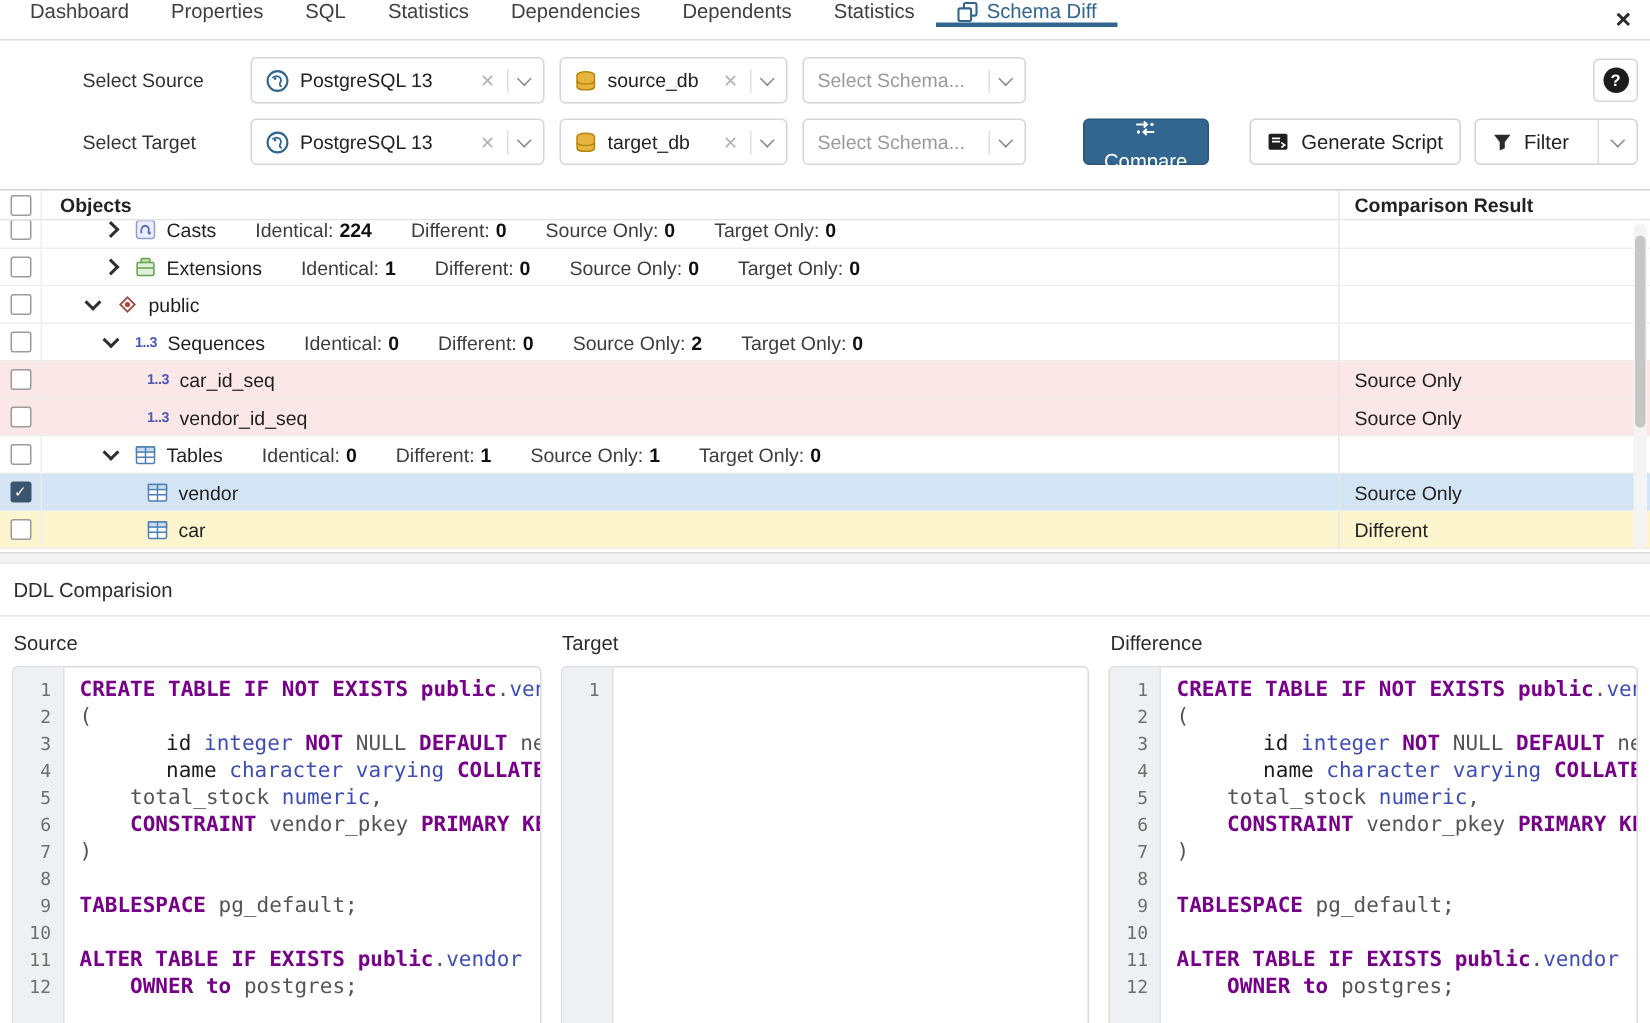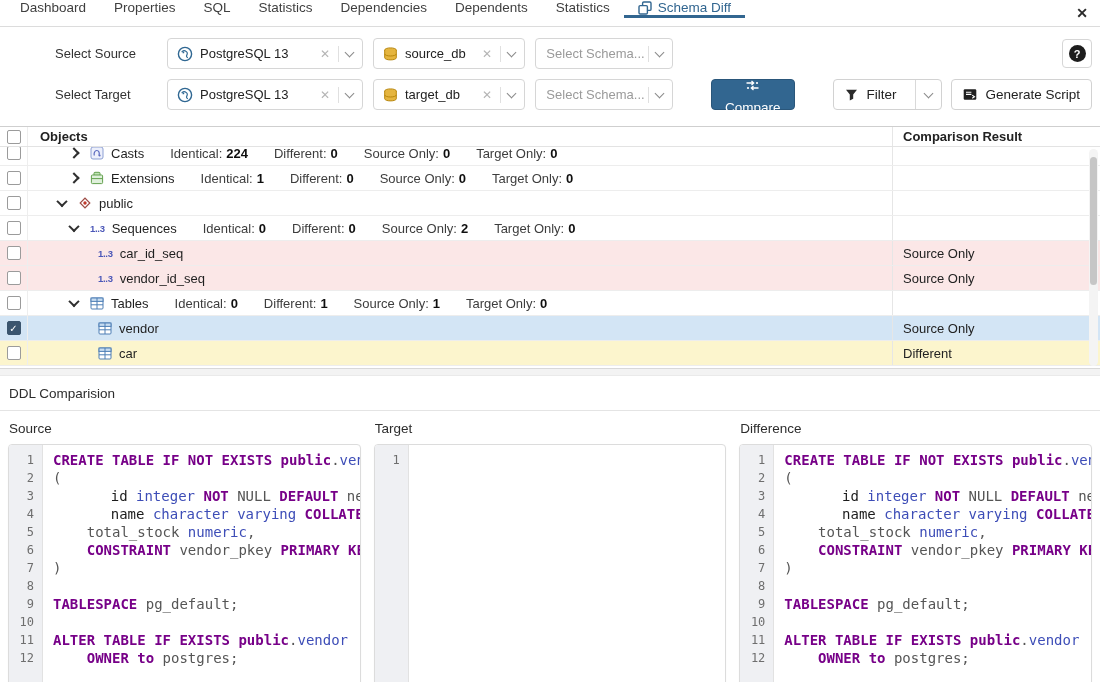--- a/index.html
+++ b/index.html
@@ -20,21 +20,21 @@
   .ctl-label { width:112px; color:#333;margin-left:47px; }
   .select { display:flex; align-items:center; border:1px solid #d6d6d6; border-radius:4px; height:31px; padding:0 9px; margin-right:10px; background:#fff; }
   .select .sel-icon { margin-right:7px; display:flex; }
   .sel-text { flex:1; white-space:nowrap; overflow:hidden; }
   .sel-text.placeholder { color:#9a9a9a; }
   .sel-clear { color:#b5b5b5; font-size:12px; padding:0 6px; }
   .sel-div { width:1px; height:16px; background:#e0e0e0; margin:0 7px 0 2px; }
   .chev { width:7px; height:7px; border-right:1.8px solid #8a8a8a; border-bottom:1.8px solid #8a8a8a; transform:rotate(45deg); margin-top:-3px; }
   .w-server { width:196px; }
   .w-db { width:152px; }
-  .w-schema { width:138px;text-align:center; }
+  .w-schema { width:149px; }
   .btn-compare { margin-left:28px; height:31px; background:var(--accent); border:1px solid #2a567a; border-radius:4px; color:#fff; display:flex; align-items:center; gap:9px; padding:0 13px; font-size:13.5px;flex-direction:column; }
   .btn-compare .chev { border-color:#fff; }
   .right-group { margin-left:auto; display:flex; align-items:center; gap:9px; }
   .btn-light { height:31px; border:1px solid #d2d2d2; border-radius:4px; background:#fff; display:flex; align-items:center; gap:8px; padding:0 11px; color:#222; font-size:13.5px; }
   .btn-split { padding:0; }
   .btn-split .main { display:flex; align-items:center; gap:8px; padding:0 11px; height:100%; }
   .btn-split .caret { border-left:1px solid #d9d9d9; height:100%; display:flex; align-items:center; padding:0 9px; }
   .btn-help { margin-left:auto; width:30px; height:29px; border:1px solid #d6d6d6; border-radius:4px; background:#fff; display:flex; align-items:center; justify-content:center; }
   .help-ball { width:17px; height:17px; border-radius:50%; background:#1d1d1d; color:#fff; font-weight:bold; font-size:11px; display:flex; align-items:center; justify-content:center; }
   
@@ -196,42 +196,42 @@
             <path d="M1.5 3h7M6.5 1l2.2 2-2.2 2" fill="none" stroke="#fff" stroke-width="1.3"></path>
             <circle cx="12" cy="3" r="1.1" fill="#fff"></circle>
             <path d="M13.5 8h-7M8.5 6L6.3 8l2.2 2" fill="none" stroke="#fff" stroke-width="1.3"></path>
             <circle cx="3" cy="8" r="1.1" fill="#fff"></circle>
           </svg>
       </span>
       <span>Compare</span>
       <span class="chev"></span>
     </div>
     <div class="right-group">
+      <div class="btn-light">
+        <span style="display:flex;">
+          <svg width="14" height="13" viewBox="0 0 14 13">
+              <rect x="0.7" y="1.2" width="12.6" height="10.6" rx="1.2" fill="#1f1f1f"></rect>
+              <path d="M3 4.2h5.4M3 6.4h5.4" stroke="#fff" stroke-width="1.1"></path>
+              <path d="M9.2 10.3l2.3-1.6-2.3-1.6" fill="none" stroke="#fff" stroke-width="1.1"></path>
+            </svg>
+        </span>
+        <span>Generate Script</span>
+      </div>
       <div class="btn-light btn-split">
         <span class="main">
           <span style="display:flex;">
             <svg width="13" height="12" viewBox="0 0 13 12">
                 <path d="M1 .8h11L8.2 5.6v4.2l-3.4 1.6V5.6L1 .8z" fill="#2b2b2b"></path>
               </svg>
           </span>
           <span>Filter</span>
         </span>
         <span class="caret">
             <span class="chev"></span>
           </span>
-      </div>
-      <div class="btn-light">
-        <span style="display:flex;">
-          <svg width="14" height="13" viewBox="0 0 14 13">
-              <rect x="0.7" y="1.2" width="12.6" height="10.6" rx="1.2" fill="#1f1f1f"></rect>
-              <path d="M3 4.2h5.4M3 6.4h5.4" stroke="#fff" stroke-width="1.1"></path>
-              <path d="M9.2 10.3l2.3-1.6-2.3-1.6" fill="none" stroke="#fff" stroke-width="1.1"></path>
-            </svg>
-        </span>
-        <span>Generate Script</span>
       </div>
     </div>
   </div>
 </div>
 
 <div class="grid">
   <div class="grid-header">
     <div class="col-check">
       <span class="cb"></span>
     </div>

